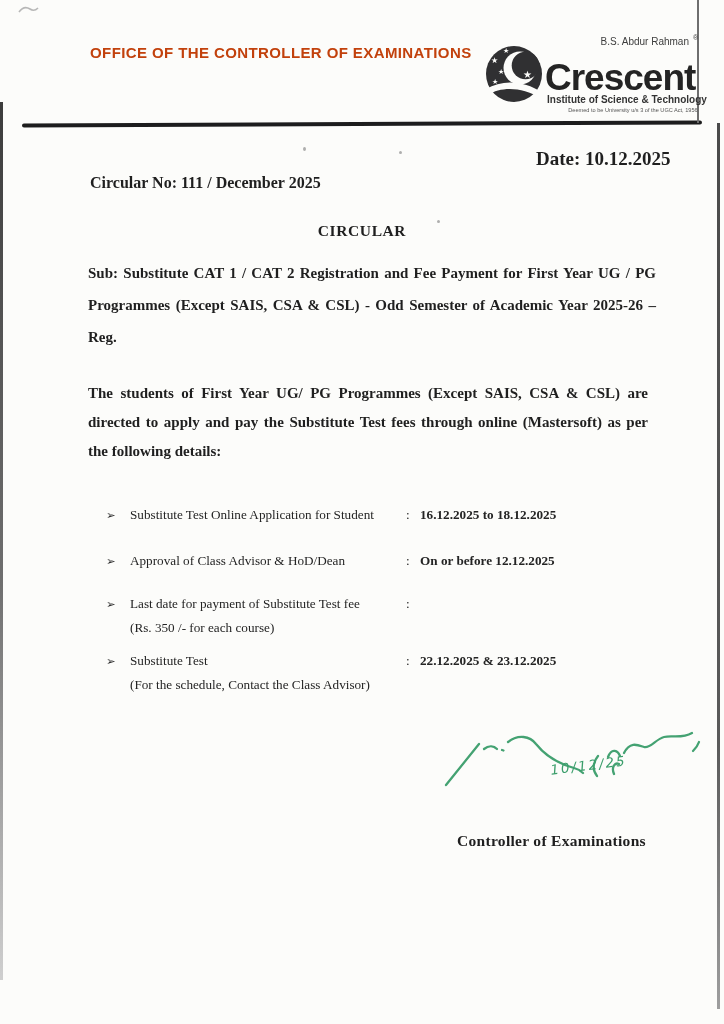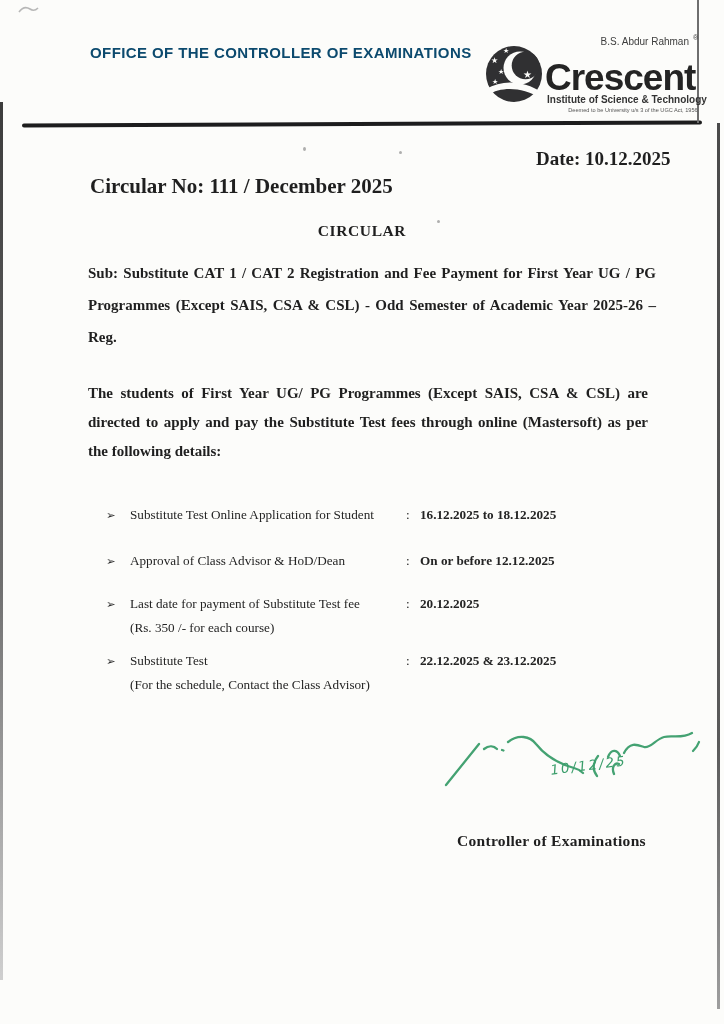--- a/index.html
+++ b/index.html
@@ -12,26 +12,26 @@
   .rule{position:absolute;left:22px;top:122px;width:680px;height:4px;background:#1d1d1d;border-radius:2px;transform:rotate(-0.25deg);}
   .edge-left{position:absolute;left:0;top:102px;width:3px;height:878px;background:linear-gradient(#3c3c3c,#6f6f6f 55%,#cfcfcf);}
   .edge-right-top{position:absolute;left:697px;top:0;width:2px;height:123px;background:#6e6e6e;}
   .edge-right{position:absolute;left:717px;top:123px;width:3px;height:886px;background:linear-gradient(#4a4a4a,#5a5a5a 70%,#9e9e9e);}
   .speck{position:absolute;background:#8d8d8d;border-radius:50%;opacity:.7;}
   .smudge{position:absolute;left:16px;top:2px;width:26px;height:16px;}
 
   .office-title{
     position:absolute;left:90px;top:44px;
     font-family:"Liberation Sans", sans-serif;font-weight:700;
-    font-size:15px;letter-spacing:.4px;color:#0c4a6e;white-space:nowrap;
+    font-size:15px;letter-spacing:.4px;color:#c2410c;white-space:nowrap;
   }
   .logo{position:absolute;left:483px;top:32px;width:240px;height:86px;}
 
   .date-line{position:absolute;left:536px;top:148px;font-weight:700;font-size:19px;}
-  .circular-no{position:absolute;left:90px;top:174px;font-weight:700;font-size:21px;}
+  .circular-no{position:absolute;left:90px;top:174px;font-weight:700;font-size:16px;}
   .doc-title{position:absolute;left:0;top:222px;width:100%;text-align:center;font-weight:700;font-size:15.5px;letter-spacing:.6px;}
   .subject{position:absolute;left:88px;top:257px;width:568px;font-weight:700;font-size:15px;line-height:32px;text-align:justify;}
   .body-par{position:absolute;left:88px;top:379px;width:560px;font-weight:700;font-size:15px;line-height:29px;text-align:justify;}
 
   .schedule{position:absolute;left:106px;top:505px;width:588px;font-size:13.2px;color:#242424;}
   .item-block{margin-bottom:26px;}
   .item-block:nth-child(2){margin-bottom:23px;}
   .item-block:nth-child(3){margin-bottom:14px;}
   .item-block:last-child{margin-bottom:0;}
   .sched-item{display:grid;grid-template-columns:24px 276px 14px auto;align-items:baseline;line-height:19px;}
@@ -115,21 +115,20 @@
         <span class="value">On or before 12.12.2025</span>
       </div>
 
     </div>
 
     <div class="item-block">
       <div class="sched-item">
         <span class="bullet">➢</span>
         <span class="label">Last date for payment of Substitute Test fee</span>
         <span class="sep">:</span>
-        <span class="value">20.12.2025</span>
       </div>
       <div class="sched-note">(Rs. 350 /- for each course)</div>
     </div>
 
     <div class="item-block">
       <div class="sched-item">
         <span class="bullet">➢</span>
         <span class="label">Substitute Test</span>
         <span class="sep">:</span>
         <span class="value">22.12.2025 &amp; 23.12.2025</span>

